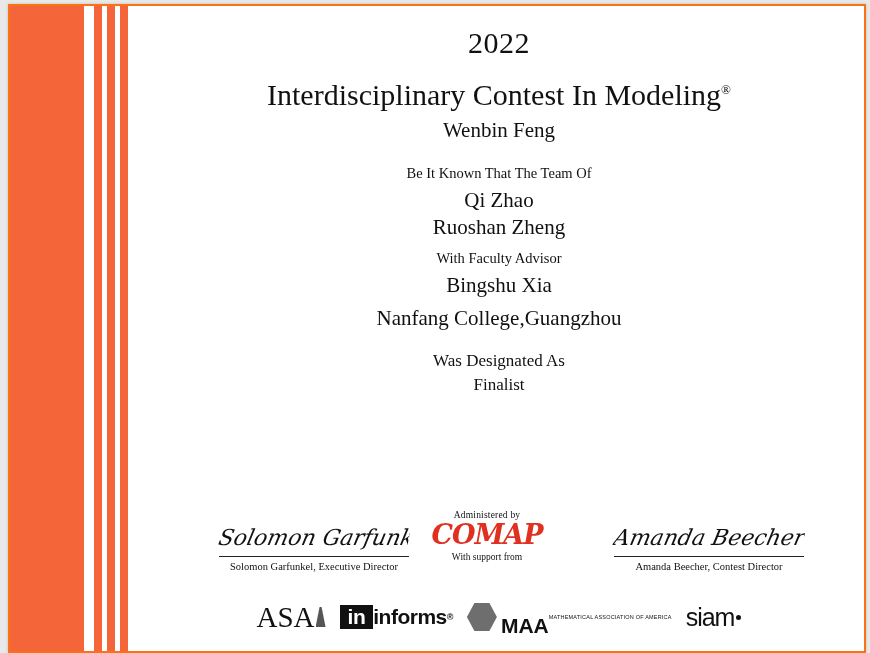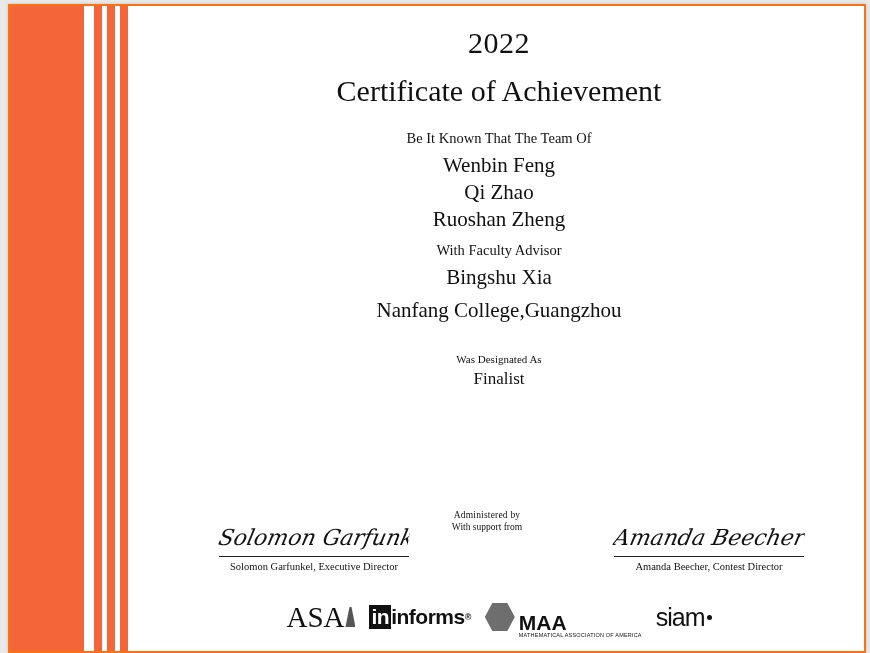--- a/index.html
+++ b/index.html
@@ -82,22 +82,22 @@
   }
   .label-of {
     font-size: 14.5px;
     margin-top: 12px;
   }
   .school {
     font-size: 21px;
     margin-top: 8px;
   }
   .label-designated {
-    font-size: 11px;
-    margin-top: 30px;
+    font-size: 17px;
+    margin-top: 20px;
   }
   .designation {
     font-size: 17px;
     margin-top: 4px;
   }
 
   
   .footer {
     position: absolute;
     left: 0;
@@ -205,36 +205,36 @@
   }
   .logo-informs {
     font-family: "Liberation Sans", sans-serif;
     font-weight: bold;
     font-size: 21px;
     letter-spacing: -0.5px;
   }
   .logo-informs .box {
     background: #111;
     color: #fff;
-    padding: 0 2px;
+    padding: 0 8px;
   }
   .logo-informs .sup {
     font-size: 9px;
     vertical-align: super;
   }
   .logo-maa { display: flex; align-items: center; }
   .maa-hex {
     width: 30px; height: 30px;
     background: #6e6e6e;
     clip-path: polygon(25% 3%, 75% 3%, 100% 50%, 75% 97%, 25% 97%, 0 50%);
     margin-right: 4px;
   }
   .maa-text {
     display: flex;
-    flex-direction: column;
+    flex-direction: row;
     line-height: 1;
     margin-top: 16px;
   }
   .maa-text .big {
     font-family: "Liberation Sans", sans-serif;
     font-weight: bold;
     font-size: 21px;
   }
   .maa-text .small {
     font-family: "Liberation Sans", sans-serif;
@@ -264,26 +264,28 @@
 
   <div class="bar bar-wide"></div>
   <div class="bar bar-s1"></div>
   <div class="bar bar-s2"></div>
   <div class="bar bar-s3"></div>
 
   <div class="content">
 
     <div class="line year">2022</div>
 
-
-    <div class="line cert-sub">Certificate of Achievement</div>
+    <div class="line contest-title">
+      <span>Interdisciplinary Contest In Modeling</span><span class="reg">®</span>
+    </div>
+
+
+    <div class="line name">Wenbin Feng</div>
 
     <div class="line small-label">Be It Known That The Team Of</div>
-
-    <div class="line name">Wenbin Feng</div>
     <div class="line name">Qi Zhao</div>
     <div class="line name">Ruoshan Zheng</div>
 
     <div class="line label-advisor">With Faculty Advisor</div>
     <div class="line advisor">Bingshu Xia</div>
 
     <div class="line school">Nanfang College,Guangzhou</div>
 
     <div class="line label-designated">Was Designated As</div>
     <div class="line designation">Finalist</div>
@@ -291,20 +293,21 @@
     <div class="footer">
 
       <div class="sig-block sig-left">
         <div class="sig-script">Solomon Garfunkel</div>
         <div class="sig-rule"></div>
         <div class="sig-caption">Solomon Garfunkel, Executive Director</div>
       </div>
 
       <div class="comap">
         <div class="comap-admin">Administered by</div>
+        <div class="comap-logo">COMAP</div>
         <div class="comap-support">With support from</div>
       </div>
 
       <div class="sig-block sig-right">
         <div class="sig-script">Amanda Beecher</div>
         <div class="sig-rule"></div>
         <div class="sig-caption">Amanda Beecher, Contest Director</div>
       </div>
 
       <div class="sponsors">

